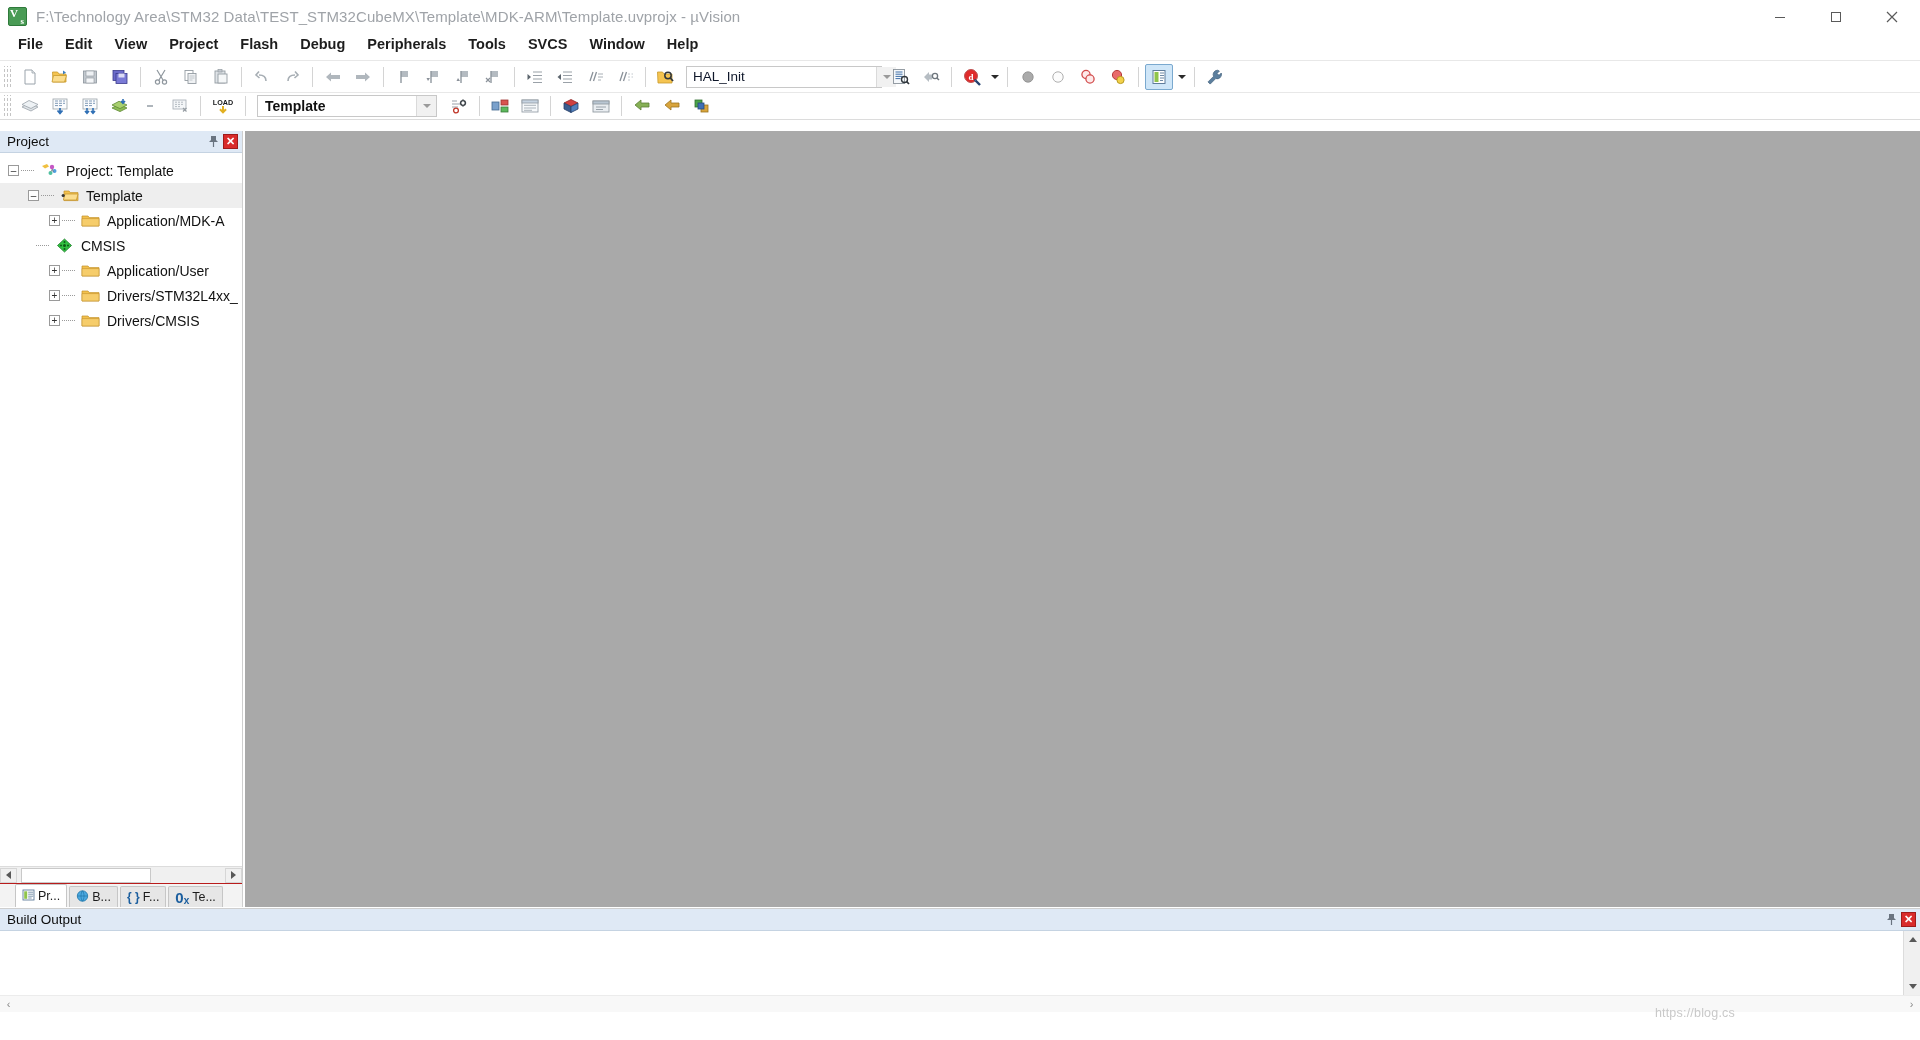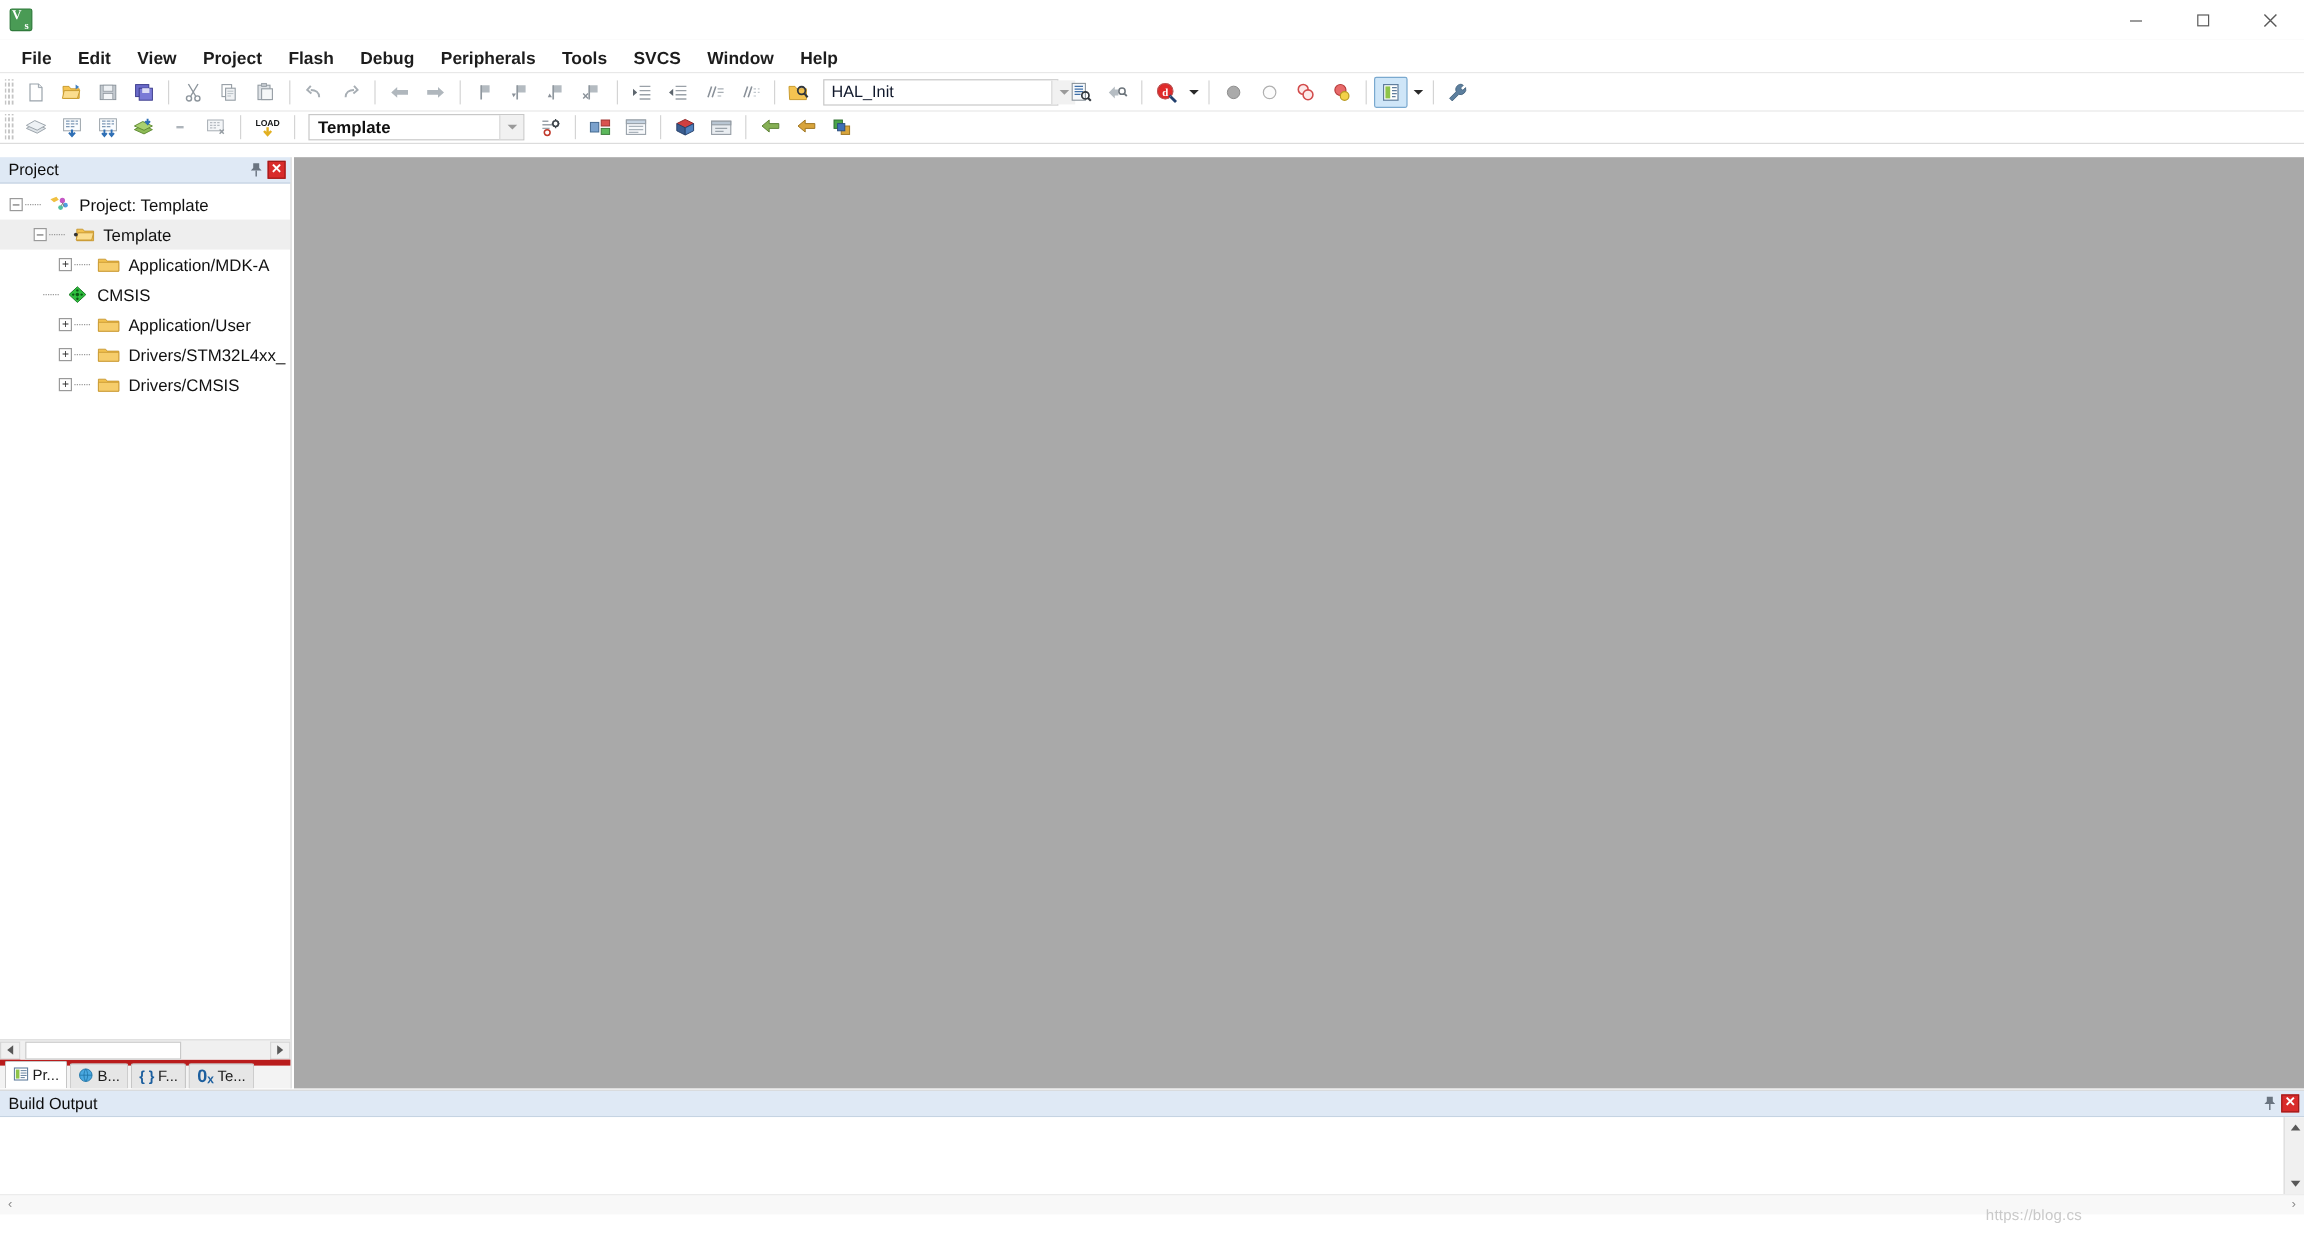--- a/index.html
+++ b/index.html
@@ -31,21 +31,21 @@
     font-size:9px;font-weight:bold;font-family:"Liberation Serif",serif;
   }
   .title-text{font-size:15px;color:#9fa3a8;letter-spacing:.1px;white-space:nowrap;}
   .win-btns{position:absolute;right:0;top:0;height:33px;display:flex;}
   .win-btn{width:56px;height:33px;display:flex;align-items:center;justify-content:center;color:#777;}
   .win-btn svg{display:block;}
 
   
   .menubar{
     position:absolute;left:0;top:33px;width:1920px;height:27px;
-    background:#ffffff;display:flex;align-items:flex-end;padding-left:7px;
+    background:#ffffff;display:flex;align-items:flex-start;padding-left:7px;
     box-sizing:border-box;
   }
   .menu-item{
     font-size:14.5px;font-weight:bold;color:#1d1d1d;
     padding:3px 11px;white-space:nowrap;cursor:default;
   }
 
   
   .toolbar{
     position:absolute;left:0;width:1920px;
@@ -154,22 +154,22 @@
     display:flex;align-items:center;justify-content:center;box-sizing:border-box;flex:none;
   }
   .hs-arrow:after{content:"";display:block;}
   .hs-arrow.left:after{border-top:4px solid transparent;border-bottom:4px solid transparent;border-right:5px solid #585858;}
   .hs-arrow.right:after{border-top:4px solid transparent;border-bottom:4px solid transparent;border-left:5px solid #585858;}
   .hs-track{flex:1;height:15px;background:#f0f0f0;position:relative;}
   .hs-thumb{position:absolute;left:4px;top:0;width:130px;height:15px;background:#ffffff;border:1px solid #c9c9c9;box-sizing:border-box;}
 
   
   .panel-tabs{
-    height:24px;background:#f3f3f3;border-top:5px solid #b91c1c;
-    display:flex;align-items:flex-end;padding-left:4px;box-sizing:border-box;
+    height:24px;background:#f3f3f3;border-top:1px solid #b91c1c;
+    display:flex;align-items:flex-end;padding-left:15px;box-sizing:border-box;
   }
   .ptab{
     height:21px;display:flex;align-items:center;gap:3px;padding:0 6px;
     border:1px solid #c6c6c6;border-bottom:none;background:#e6e6e6;
     font-size:12.5px;color:#1c1c1c;margin-right:2px;box-sizing:border-box;
     border-radius:2px 2px 0 0;white-space:nowrap;
   }
   .ptab.active{background:#ffffff;height:23px;}
 
   
@@ -224,20 +224,21 @@
     position:absolute;right:60px;bottom:-3px;font-size:12px;color:#e8e8e8;
   }
 </style>
 </head>
 <body>
 
 <div class="app">
 
   <div class="titlebar">
     <div class="title-icon"></div>
+    <div class="title-text">F:\Technology Area\STM32 Data\TEST_STM32CubeMX\Template\MDK-ARM\Template.uvprojx - µVision</div>
     <div class="win-btns">
       <div class="win-btn">
         <svg width="12" height="12" viewBox="0 0 12 12">
             <rect x="1" y="6" width="10" height="1" fill="#5a5a5a"></rect>
           </svg>
       </div>
       <div class="win-btn">
         <svg width="12" height="12" viewBox="0 0 12 12">
             <rect x="1.5" y="1.5" width="9" height="9" fill="none" stroke="#5a5a5a" stroke-width="1"></rect>
           </svg>

